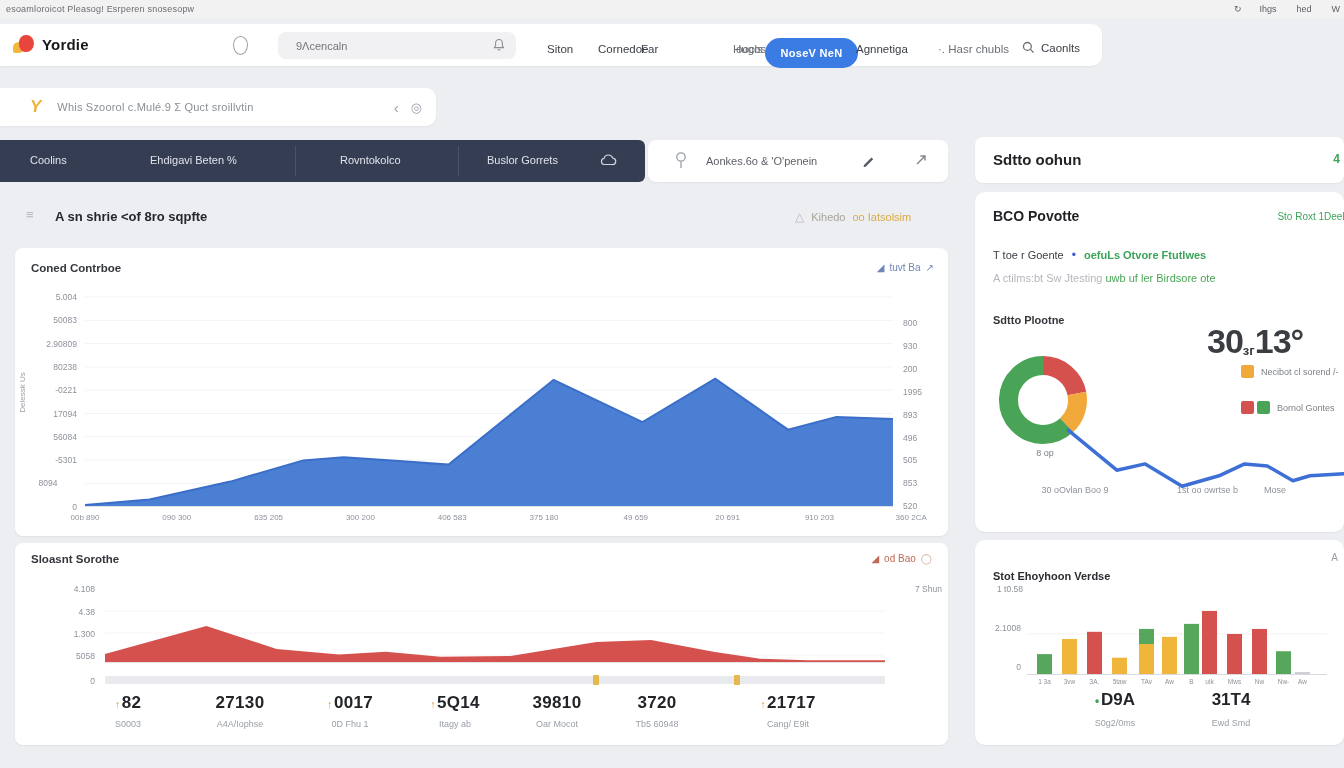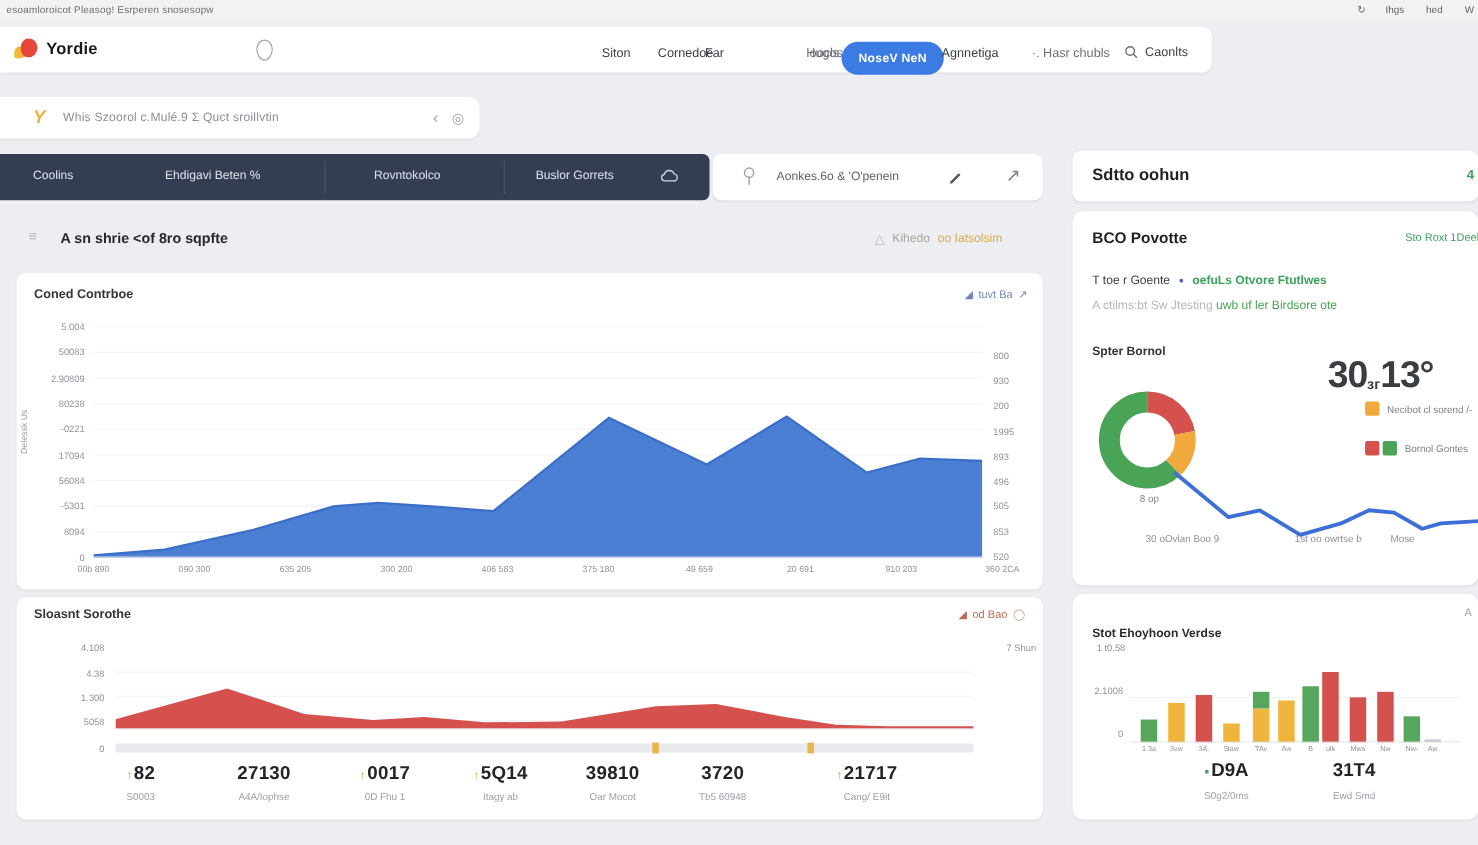--- a/index.html
+++ b/index.html
@@ -121,20 +121,29 @@
   </div>
 </div>
 
 <div id="app-header" class="abs">
   <div id="logo" class="abs">
     <span class="blob-yellow"></span>
     <span class="blob-red"></span>
   </div>
   <div id="brand" class="abs">Yordie</div>
   <div id="header-circle-icon" class="abs"></div>
+  <div id="header-search" class="abs">
+    <input placeholder="9Ʌcencaln" style="">
+    <span id="search-bell">
+      <svg width="14" height="14" viewBox="0 0 14 14">
+          <path d="M7 1.5c-2.2 0-3.4 1.6-3.4 3.6v2.6L2.4 9.6h9.2l-1.2-1.9V5.1c0-2-1.2-3.6-3.4-3.6z" fill="none" stroke="#8a8f98" stroke-width="1.1"></path>
+          <path d="M5.8 11.2a1.3 1.3 0 0 0 2.4 0" fill="none" stroke="#8a8f98" stroke-width="1.1"></path>
+        </svg>
+    </span>
+  </div>
   <div id="header-nav">
       <span class="nav-item abs" style="left: 547px;">Siton</span>
       <span class="nav-item abs" style="left: 598px;">Cornedoe</span>
       <span class="nav-item abs" style="left: 641px;">Far</span>
       <span class="nav-item abs" style="left: 685px; color: rgb(106, 110, 117); margin-left: 48px;">Hugos</span>
       <span class="nav-item abs" style="left: 736px; color: rgb(106, 110, 117);">oocls</span>
     </div>
   <div id="primary-pill" class="abs">NoseV NeN</div>
   <div id="header-nav-right">
       <span class="nav-item abs" style="left: 856px; text-align: center;">Agnnetiga</span>
@@ -217,21 +226,21 @@
   <span id="card1-axis-label">Delessk Us</span>
   <div id="card1-ylabels">
       <span class="ylabel abs" style="left: 4px; top: 44px;">5.004</span>
       <span class="ylabel abs" style="left: 4px; top: 67.3px;">50083</span>
       <span class="ylabel abs" style="left: 4px; top: 90.6px;">2.90809</span>
       <span class="ylabel abs" style="left: 4px; top: 113.9px;">80238</span>
       <span class="ylabel abs" style="left: 4px; top: 137.2px;">-0221</span>
       <span class="ylabel abs" style="left: 4px; top: 160.5px;">17094</span>
       <span class="ylabel abs" style="left: 4px; top: 183.8px;">56084</span>
       <span class="ylabel abs" style="left: 4px; top: 207.1px;">-5301</span>
-      <span class="ylabel abs" style="left: 4px; top: 230.4px;">8094</span>
+      <span class="ylabel abs" style="left: 4px; top: 230.4px; text-align: center;">8094</span>
       <span class="ylabel abs" style="left: 4px; top: 253.7px;">0</span>
     </div>
   <div id="card1-ylabels-r">
       <span class="ylabel-r abs" style="left: 888px; top: 70px;">800</span>
       <span class="ylabel-r abs" style="left: 888px; top: 92.9px;">930</span>
       <span class="ylabel-r abs" style="left: 888px; top: 115.8px;">200</span>
       <span class="ylabel-r abs" style="left: 888px; top: 138.7px;">1995</span>
       <span class="ylabel-r abs" style="left: 888px; top: 161.6px;">893</span>
       <span class="ylabel-r abs" style="left: 888px; top: 184.5px;">496</span>
       <span class="ylabel-r abs" style="left: 888px; top: 207.4px;">505</span>
@@ -334,21 +343,21 @@
   <span id="eco-title">BCO Povotte</span>
   <span id="eco-link">Sto Roxt 1Deeb</span>
   <div id="eco-row">
     <span class="lbl">T toe r Goente</span>
     <span class="dot">•</span>
     <span class="val">oefuLs Otvore Ftutlwes</span>
   </div>
   <div id="eco-note">
     <span class="g1">A ctilms:bt Sw Jtesting </span><span class="g2">uwb uf ler Birdsore ote</span>
   </div>
-  <span id="eco-section">Spter Bornol</span>
+  <span id="eco-section">Sdtto Plootne</span>
   <div id="big-number">
     <span class="b">30</span><span class="s">зг</span><span class="b">13°</span>
   </div>
   <div class="legend-row" style="left:266px;top:173px;text-align:right;">
     <span class="sq" style="background:#f2a93b;"></span>
     <span>Necibot cl sorend /-</span>
   </div>
   <div class="legend-row" style="left:266px;top:209px;">
     <span class="sq" style="background:#d5514d;"></span>
     <span class="sq" style="background:#4aa457;margin-left:-4px;"></span>

